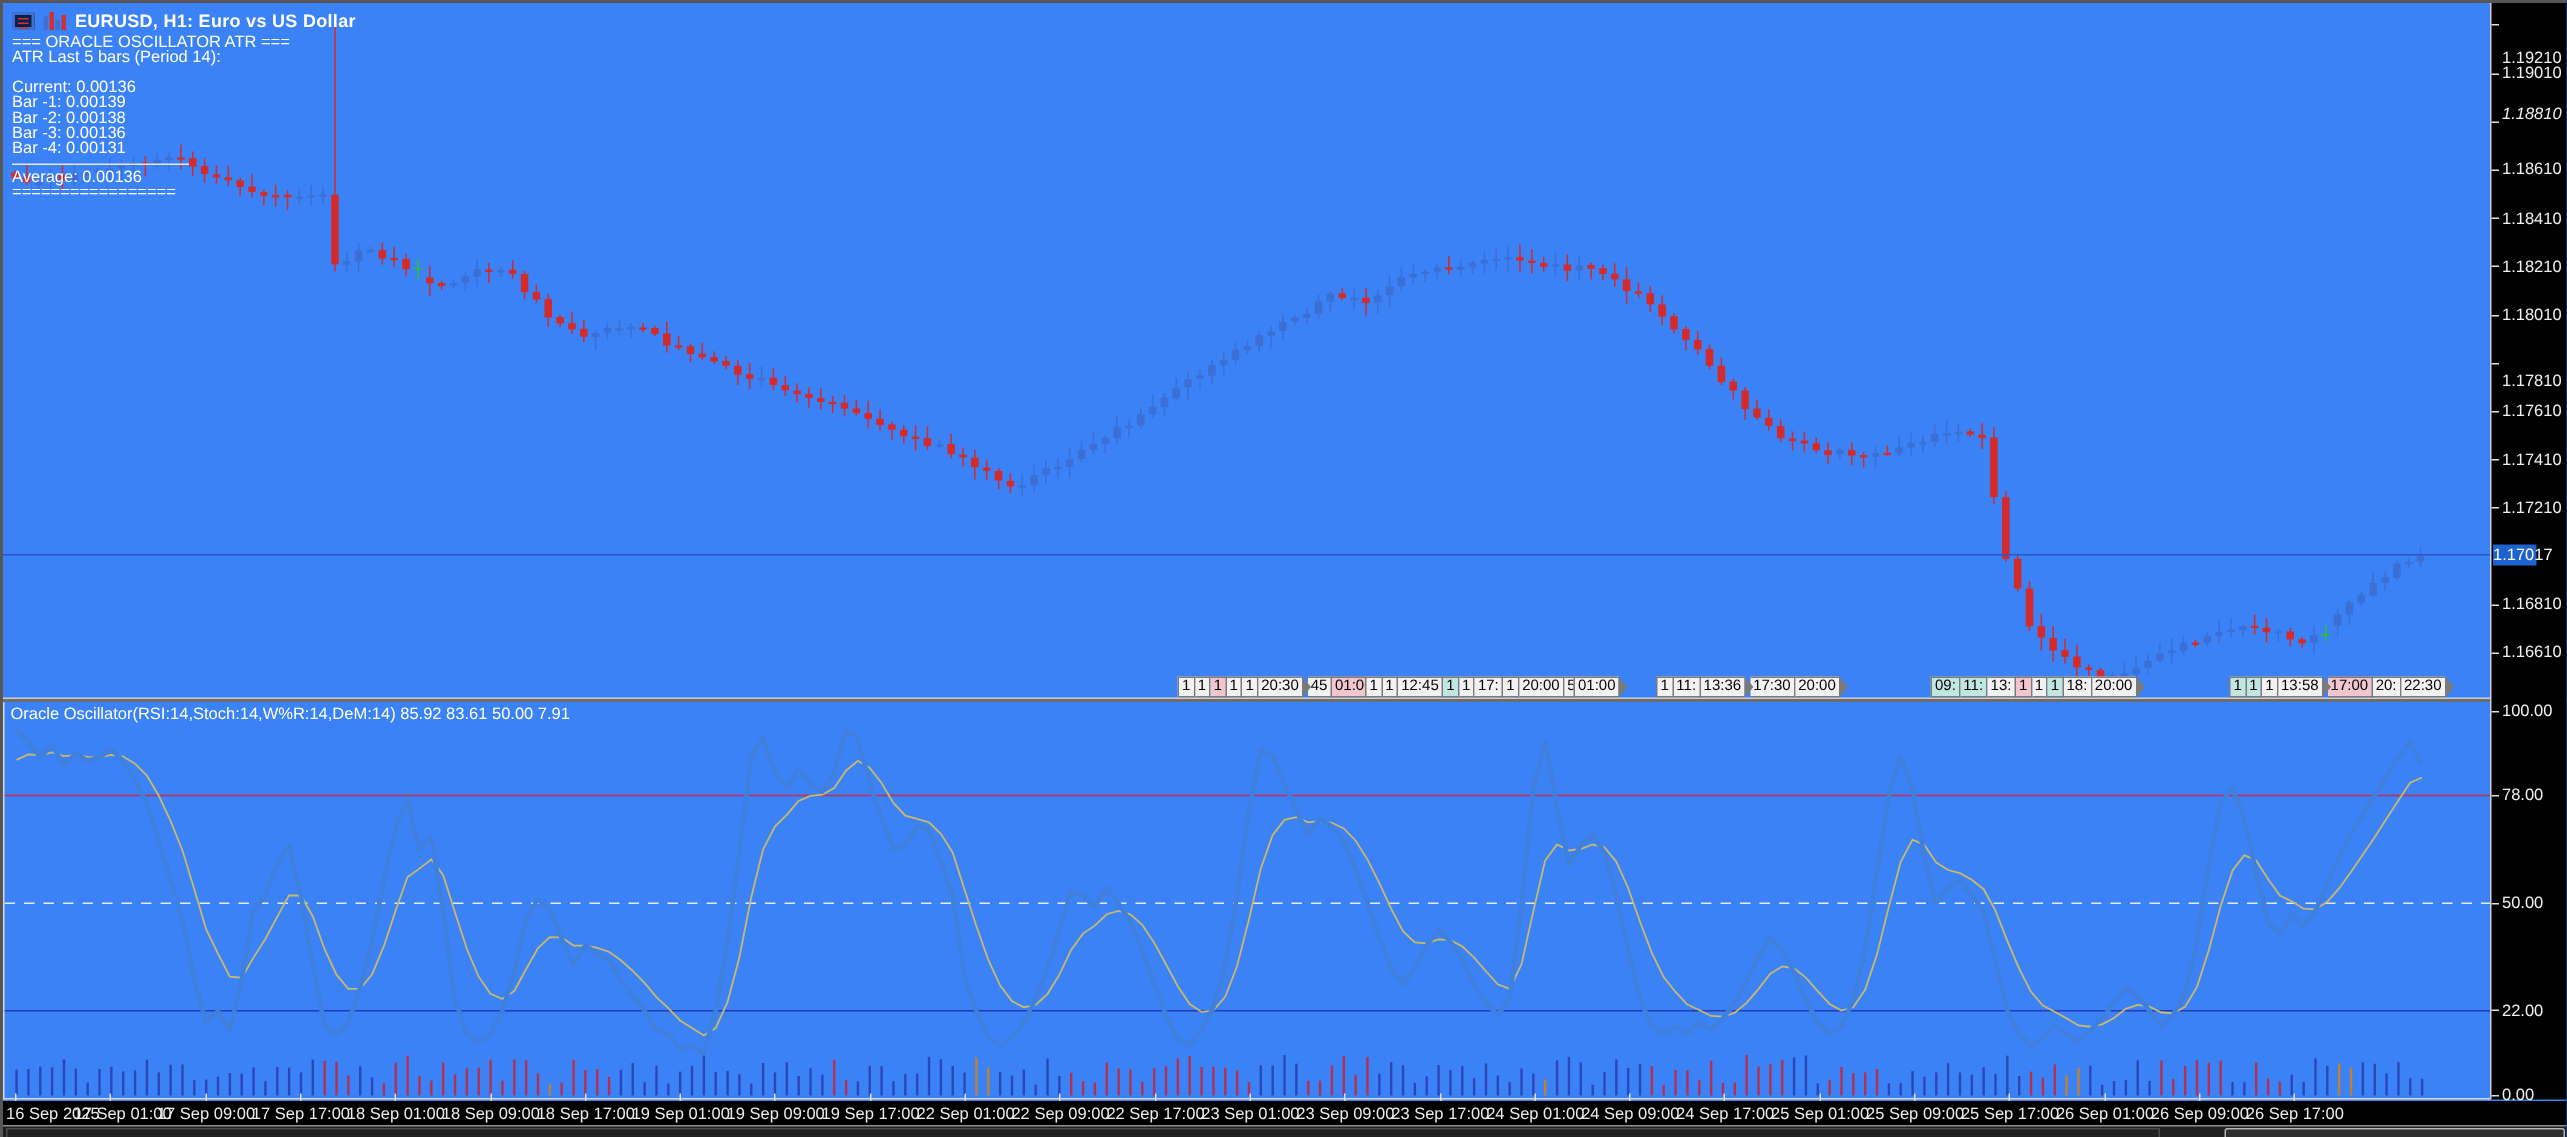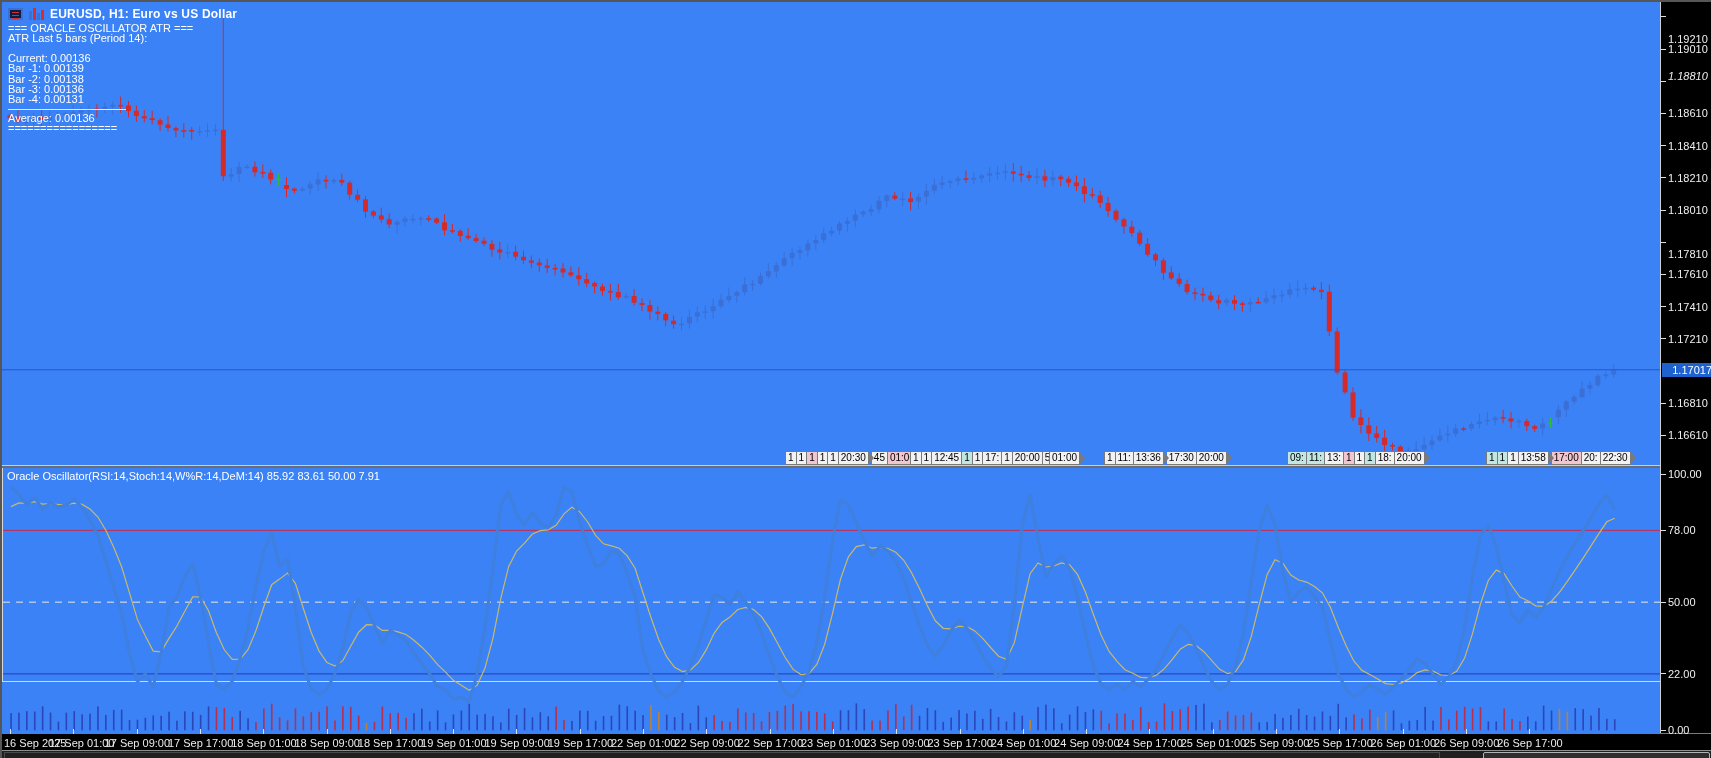--- a/index.html
+++ b/index.html
@@ -32,24 +32,24 @@
   .tag.w{background:#f2f2f2;} .tag.p{background:#f2c6ce;} .tag.t{background:#c2e6e2;}
   .tag.arrow{border-right:none;position:relative;margin-right:4px;}
   .tag.arrow:after{content:"";position:absolute;right:-6px;top:-1px;border-top:7px solid transparent;
        border-bottom:7px solid transparent;border-left:6px solid #7a7a7a;}
   
   #sep-line{left:0;top:463px;width:1658px;height:1px;background:#cfcfcf;}
   #sep-bar{left:0;top:464px;width:1711px;height:2px;background:#6d6d6d;}
   #right-axis{left:1658px;top:0;width:53px;height:731px;background:#000;border-left:1px solid #cfcfcf;box-sizing:border-box;}
   .ax-label{position:absolute;left:7px;color:#f0f0f0;font-size:11px;white-space:nowrap;}
   .ax-tick{position:absolute;left:0;width:5px;height:1px;background:#e0e0e0;}
-  #price-badge{position:absolute;left:1px;width:50px;height:14px;color:#fff;font-size:11px;
-       line-height:14px;text-align:right;z-index:4;}
+  #price-badge{position:absolute;left:1px;width:29px;height:14px;color:#fff;font-size:11px;
+       line-height:14px;text-align:left;z-index:4;}
   
-  #osc-chart{left:0;top:466px;width:1658px;height:214px;border-left:1px solid #d8d8d8;
+  #osc-chart{left:0;top:466px;width:1658px;height:265px;border-left:1px solid #d8d8d8;
        border-bottom:1px solid #d8d8d8;box-sizing:border-box;}
   #osc-svg{position:absolute;left:0;top:0;}
   #osc-label{position:absolute;left:4px;top:2px;color:#fff;font-size:11px;z-index:5;}
   
   #time-axis{left:0;top:732px;width:1711px;height:16px;background:#000;}
   .t-label{position:absolute;top:3px;color:#ececec;font-size:11px;white-space:nowrap;}
   .t-tick{position:absolute;top:-5px;width:1px;height:5px;background:#e0e0e0;}
   
   #h-scrollbar{left:0;top:748px;width:1711px;height:10px;background:#202020;border-top:1px solid #8f8f8f;box-sizing:border-box;}
   #h-track{position:absolute;left:2px;top:1px;width:1434px;height:7px;border:1px solid #4a4a4a;}

